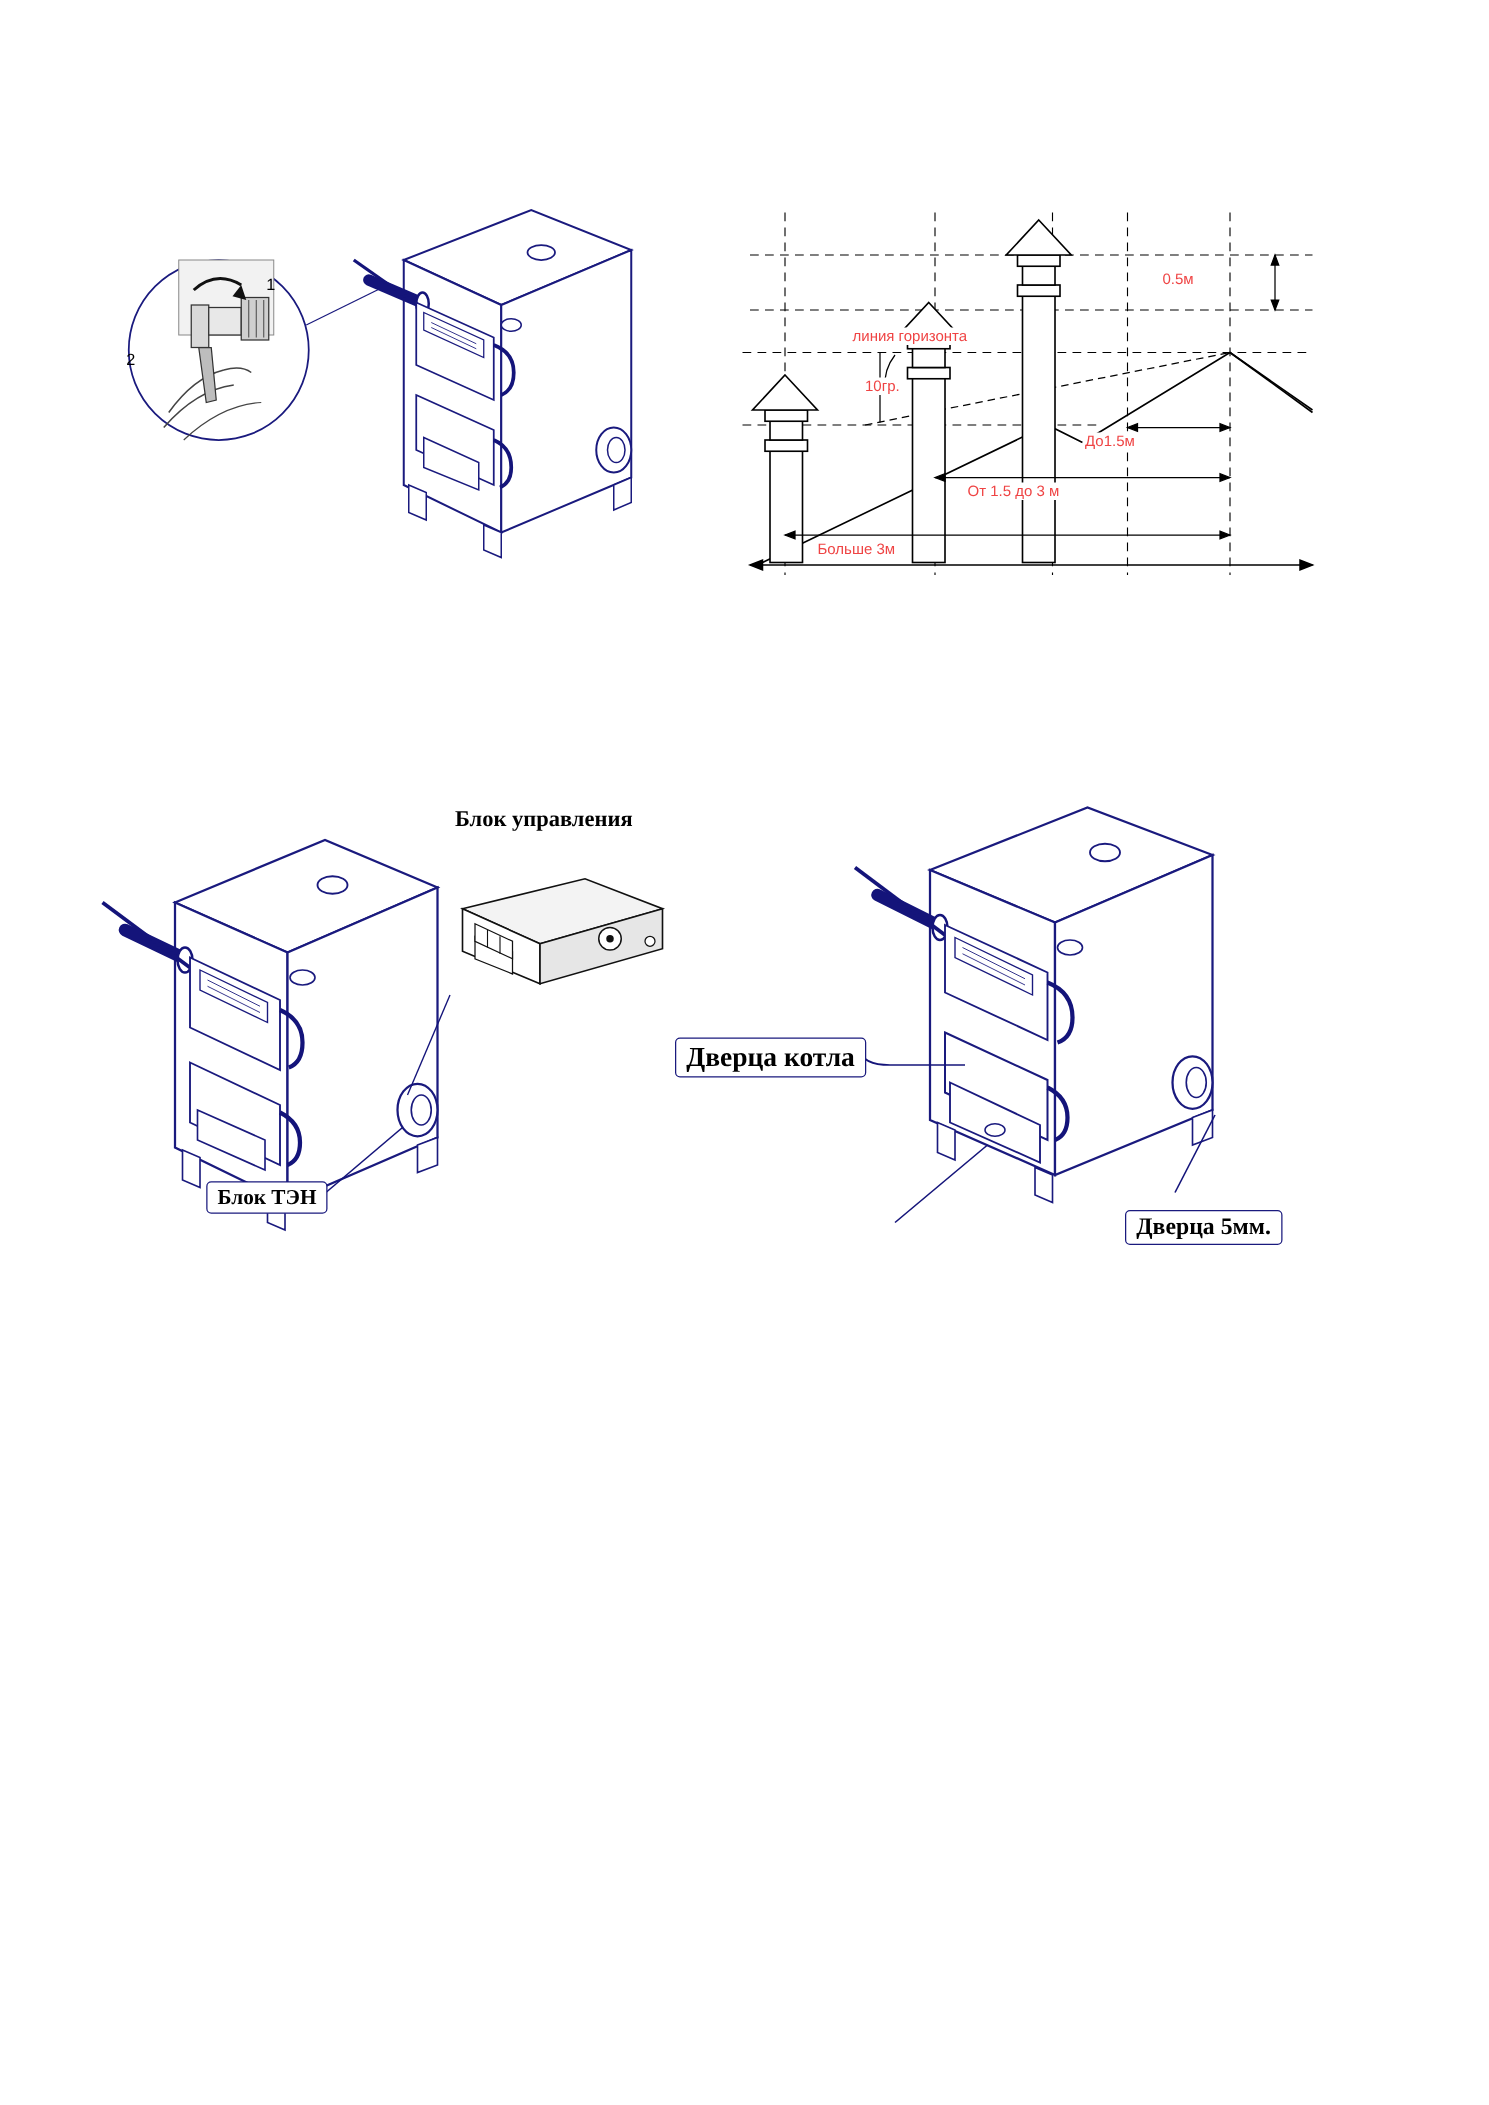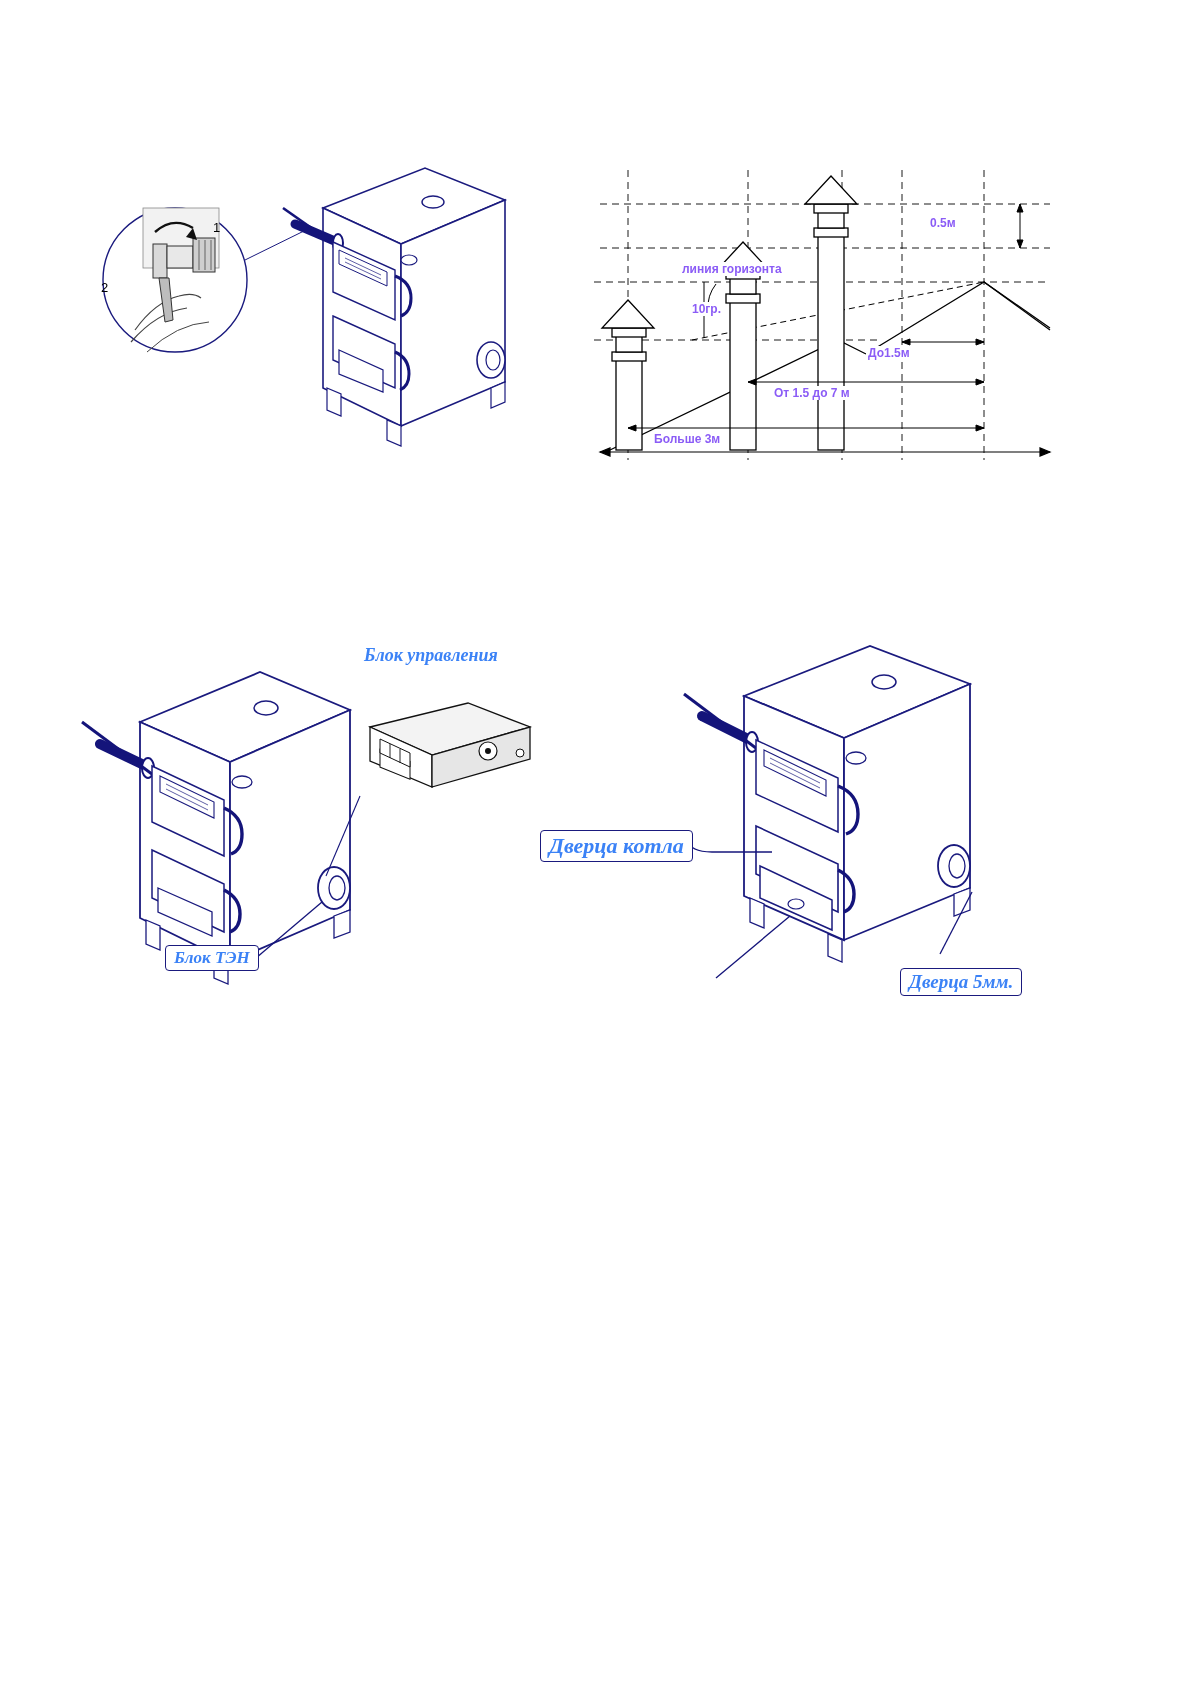--- a/index.html
+++ b/index.html
@@ -26,40 +26,38 @@
   
   #fig-valve      { left: 95px;  top: 120px;  width: 460px; height: 330px; }
   #fig-chimney    { left: 580px; top: 160px;  width: 510px; height: 320px; }
   #fig-heater     { left: 60px;  top: 610px;  width: 500px; height: 400px; }
   #fig-control    { left: 360px; top: 645px;  width: 190px; height: 140px; }
   #fig-door       { left: 520px; top: 610px;  width: 560px; height: 410px; }
 
   .cap {
     position: absolute;
     font-family: "Liberation Serif", serif;
-    font-style: italic;
     font-weight: bold;
-    color: #3b82f6;
+    color: #000000;
     white-space: nowrap;
   }
   .cap-box {
     border: 1.5px solid #1a1a7e;
     border-radius: 4px;
     padding: 2px 8px;
     background: #ffffff;
   }
   .dimlbl {
     position: absolute;
     font-family: "Liberation Sans", sans-serif;
     font-size: 12px;
-    color: #8b5cf6;
+    color: #ef4444;
     background: #ffffff;
     padding: 0 2px;
     white-space: nowrap;
-    font-weight: bold;
   }
   svg { display: block; overflow: visible; }
 </style>
 </head>
 <body>
 
 <div class="page">
 
   <div class="fig" id="fig-valve">
     <svg width="460" height="330" viewBox="0 0 460 330">
@@ -203,21 +201,21 @@
         <line x1="20" y1="292" x2="470" y2="292"></line>
         <polygon points="20,292 30,288 30,296" fill="#000"></polygon>
         <polygon points="470,292 460,288 460,296" fill="#000"></polygon>
       </g>
     </svg>
 
     <div class="dimlbl" style="left:52px; top:102px;margin-left:48px;">линия горизонта</div>
     <div class="dimlbl" style="left:110px; top:142px;">10гр.</div>
     <div class="dimlbl" style="left:348px; top:56px;">0.5м</div>
     <div class="dimlbl" style="left:286px; top:186px;">До1.5м</div>
-    <div class="dimlbl" style="left:192px; top:226px;">От 1.5 до 7 м</div>
+    <div class="dimlbl" style="left:192px; top:226px;">От 1.5 до 3 м</div>
     <div class="dimlbl" style="left:72px; top:272px;">Больше 3м</div>
   </div>
 
   <div class="fig" id="fig-heater">
     <svg width="500" height="400" viewBox="0 0 500 400">
       <g>
         <polygon points="80,112 200,62 290,100 170,152" fill="#ffffff" stroke="#1a1a7e" stroke-width="1.8"></polygon>
         <ellipse cx="206" cy="98" rx="12" ry="7" fill="#ffffff" stroke="#1a1a7e" stroke-width="1.5"></ellipse>
         <polygon points="80,112 170,152 170,352 80,308" fill="#ffffff" stroke="#1a1a7e" stroke-width="1.8"></polygon>
         <polygon points="170,152 290,100 290,300 170,352" fill="#ffffff" stroke="#1a1a7e" stroke-width="1.8"></polygon>

